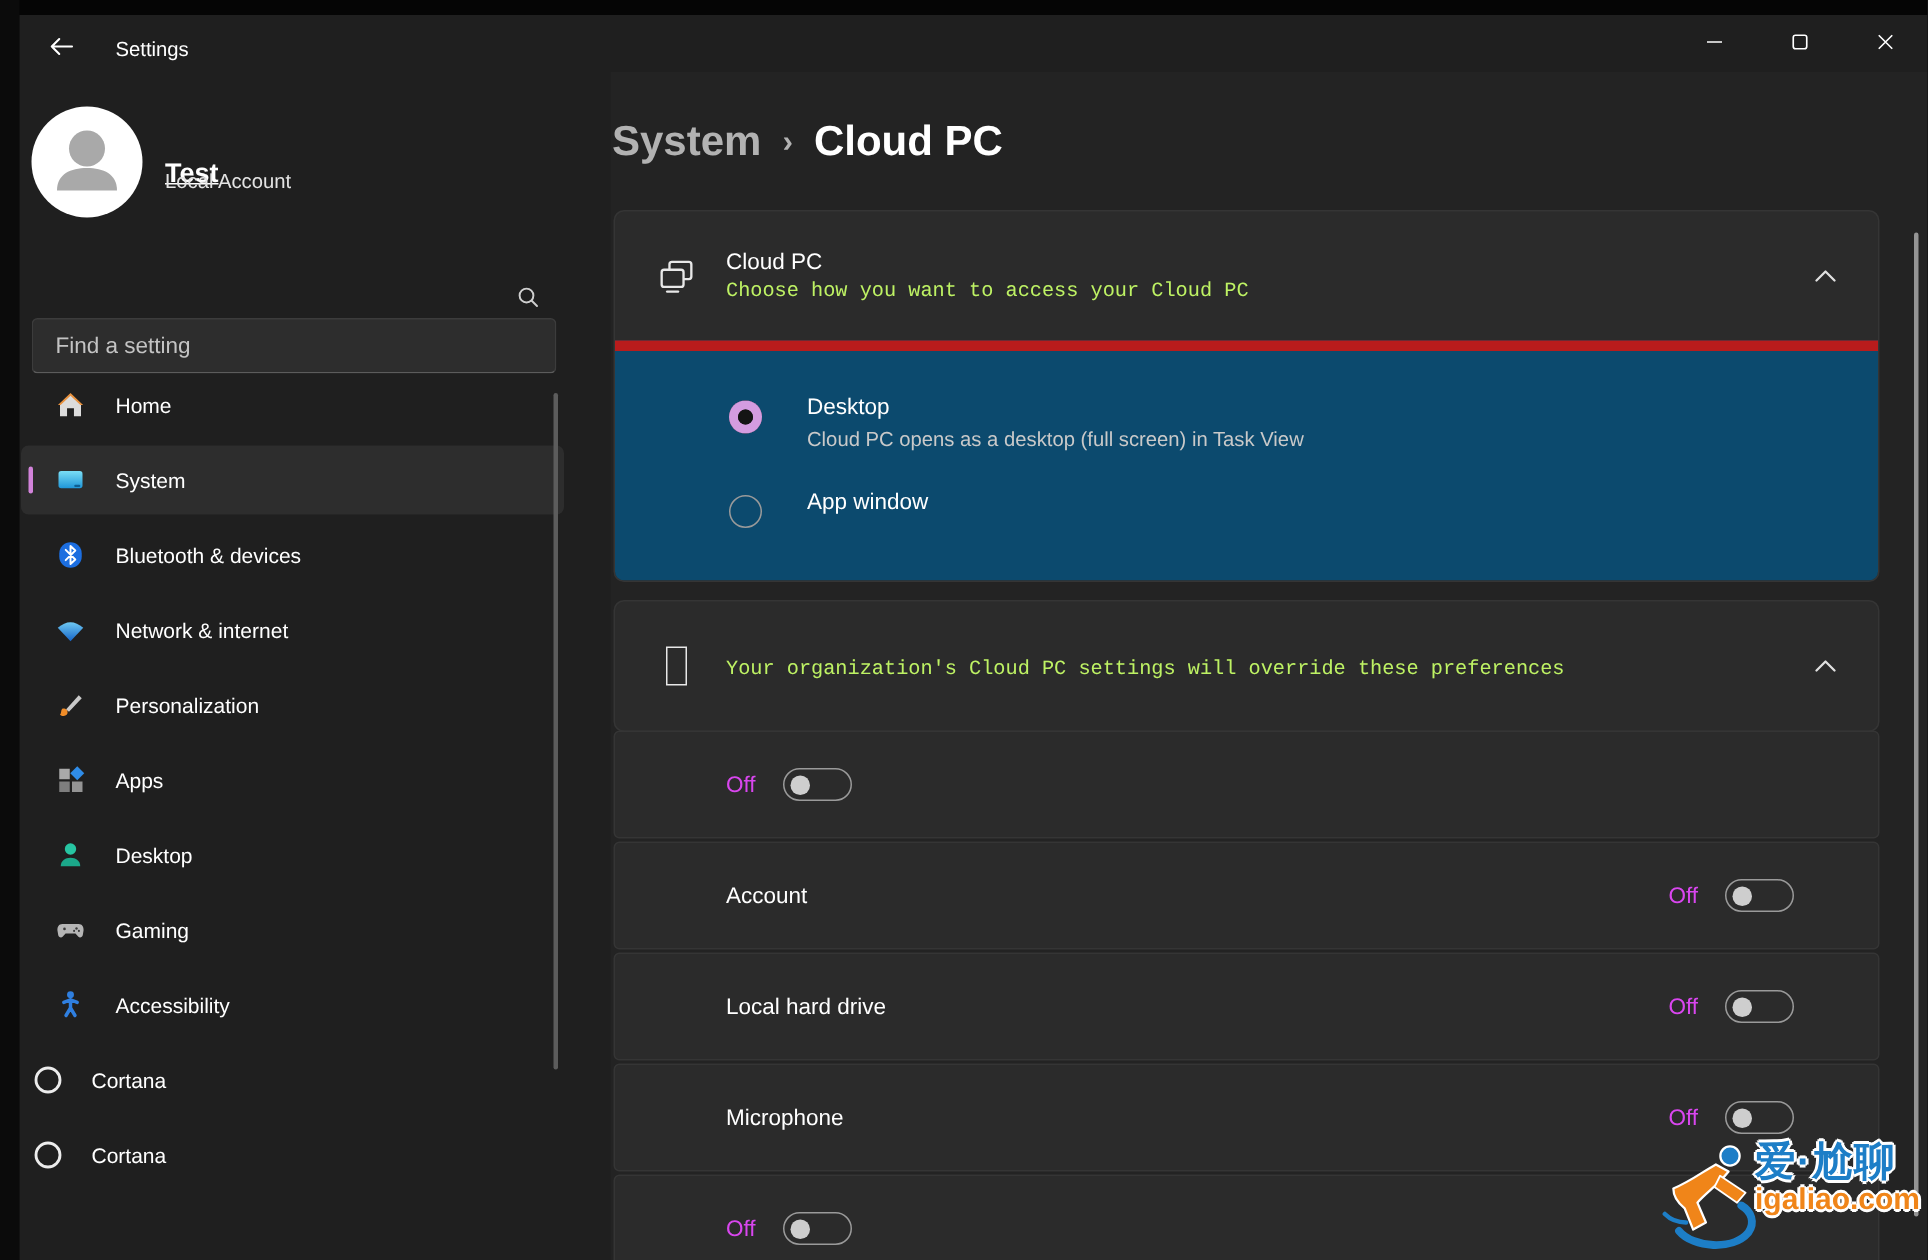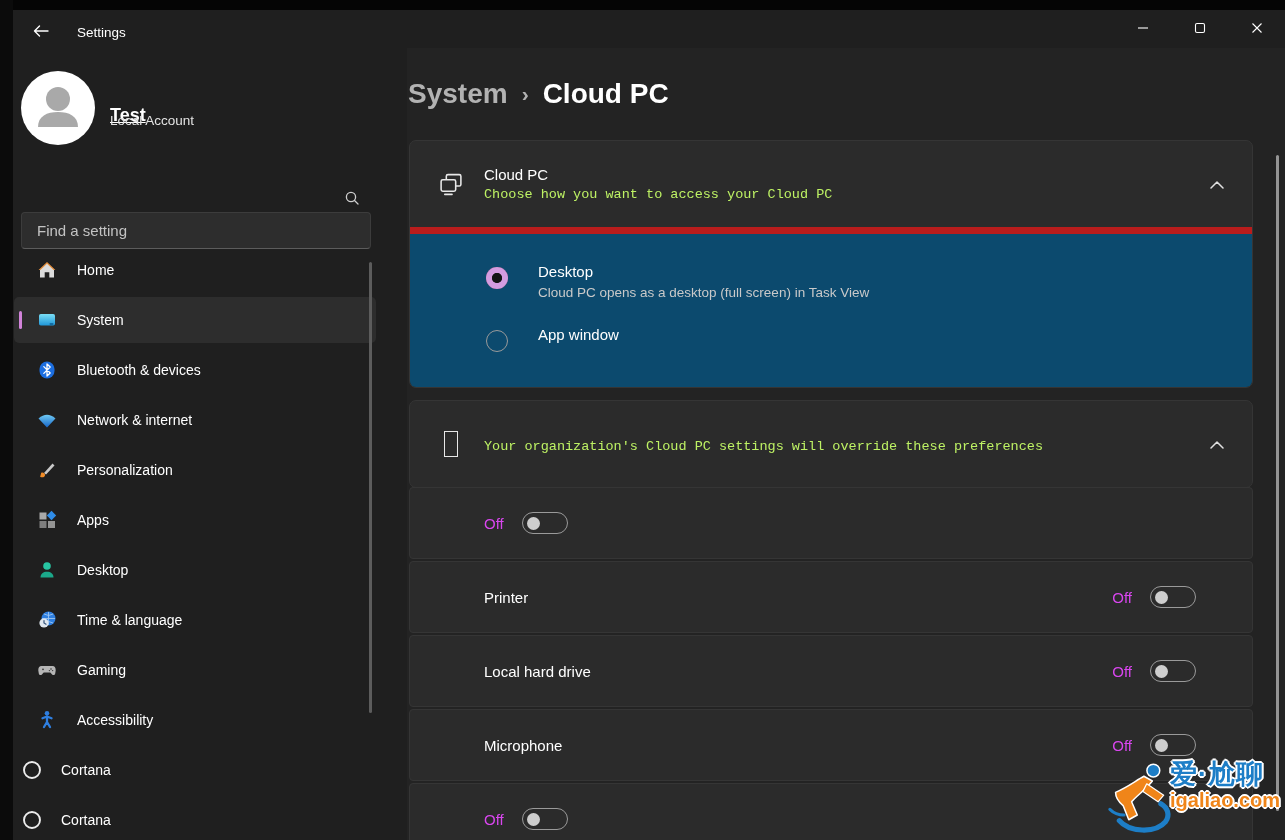--- a/index.html
+++ b/index.html
@@ -247,32 +247,20 @@
 
       <span class="nav-ico">
         <svg width="20" height="20" viewBox="0 0 20 20">
             <circle cx="10" cy="6" r="3.8" fill="#27c5a2"></circle>
             <path d="M3.5 17.5 C3.5 13.8 6.4 11.8 10 11.8 C13.6 11.8 16.5 13.8 16.5 17.5 Z" fill="#1ba88a"></path>
           </svg>
       </span>
       <span class="nav-label">Desktop</span>
     </div>
 
-    <div class="nav-item">
-
-      <span class="nav-ico">
-        <svg width="20" height="20" viewBox="0 0 20 20">
-            <circle cx="11.5" cy="8.5" r="7" fill="#2f7fe0"></circle>
-            <path d="M5 8.5 H18 M11.5 2 V15 M7 4 Q11.5 7 16 4 M7 13 Q11.5 10 16 13" stroke="#9cc5f0" stroke-width="0.9" fill="none"></path>
-            <circle cx="7" cy="13" r="4.6" fill="#dfe6ee"></circle>
-            <path d="M7 10.6 V13 L9 14.2" stroke="#35547a" stroke-width="1.2" fill="none" stroke-linecap="round"></path>
-          </svg>
-      </span>
-      <span class="nav-label">Time &amp; language</span>
-    </div>
 
     <div class="nav-item">
 
       <span class="nav-ico">
         <svg width="20" height="20" viewBox="0 0 20 20">
             <path d="M4.5 6 H15.5 C17.7 6 18.9 7.9 18.7 10.4 L18.2 13.4 C18 14.9 16.1 15.5 15.1 14.4 L13.3 12.4 H6.7 L4.9 14.4 C3.9 15.5 2 14.9 1.8 13.4 L1.3 10.4 C1.1 7.9 2.3 6 4.5 6 Z" fill="#b5b5b5"></path>
             <circle cx="6" cy="9.3" r="0.9" fill="#3a3a3a"></circle>
             <circle cx="14" cy="9" r="0.8" fill="#3a3a3a"></circle>
             <circle cx="12.4" cy="10.6" r="0.7" fill="#3a3a3a"></circle>
             <circle cx="15.6" cy="10.6" r="0.7" fill="#3a3a3a"></circle>
@@ -377,21 +365,21 @@
     <div class="rows">
 
       <div class="toggle-row">
         <span class="row-state">Off</span>
         <span class="toggle">
             <span class="knob"></span>
           </span>
       </div>
 
       <div class="toggle-row">
-        <span class="row-label">Printer</span>
+        <span class="row-label">Account</span>
         <span class="row-state">Off</span>
         <span class="toggle">
             <span class="knob"></span>
           </span>
       </div>
 
       <div class="toggle-row">
         <span class="row-label">Local hard drive</span>
         <span class="row-state">Off</span>
         <span class="toggle">

